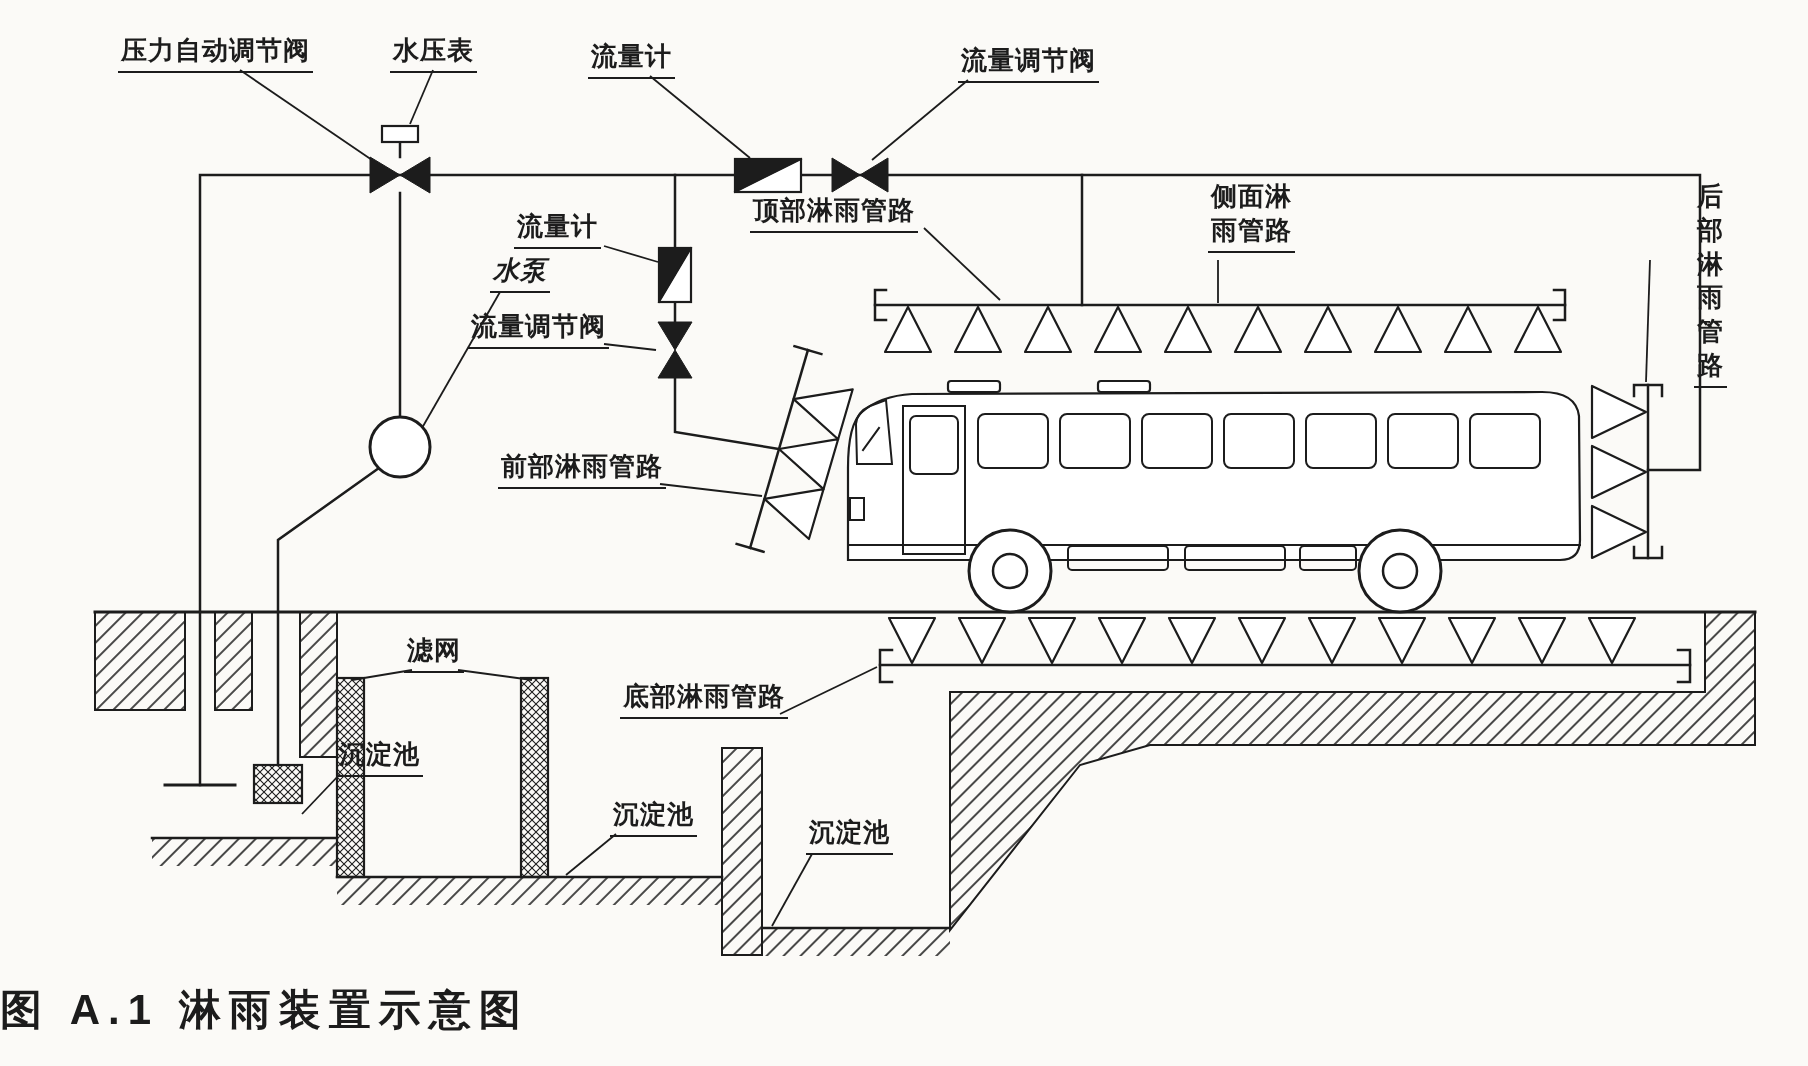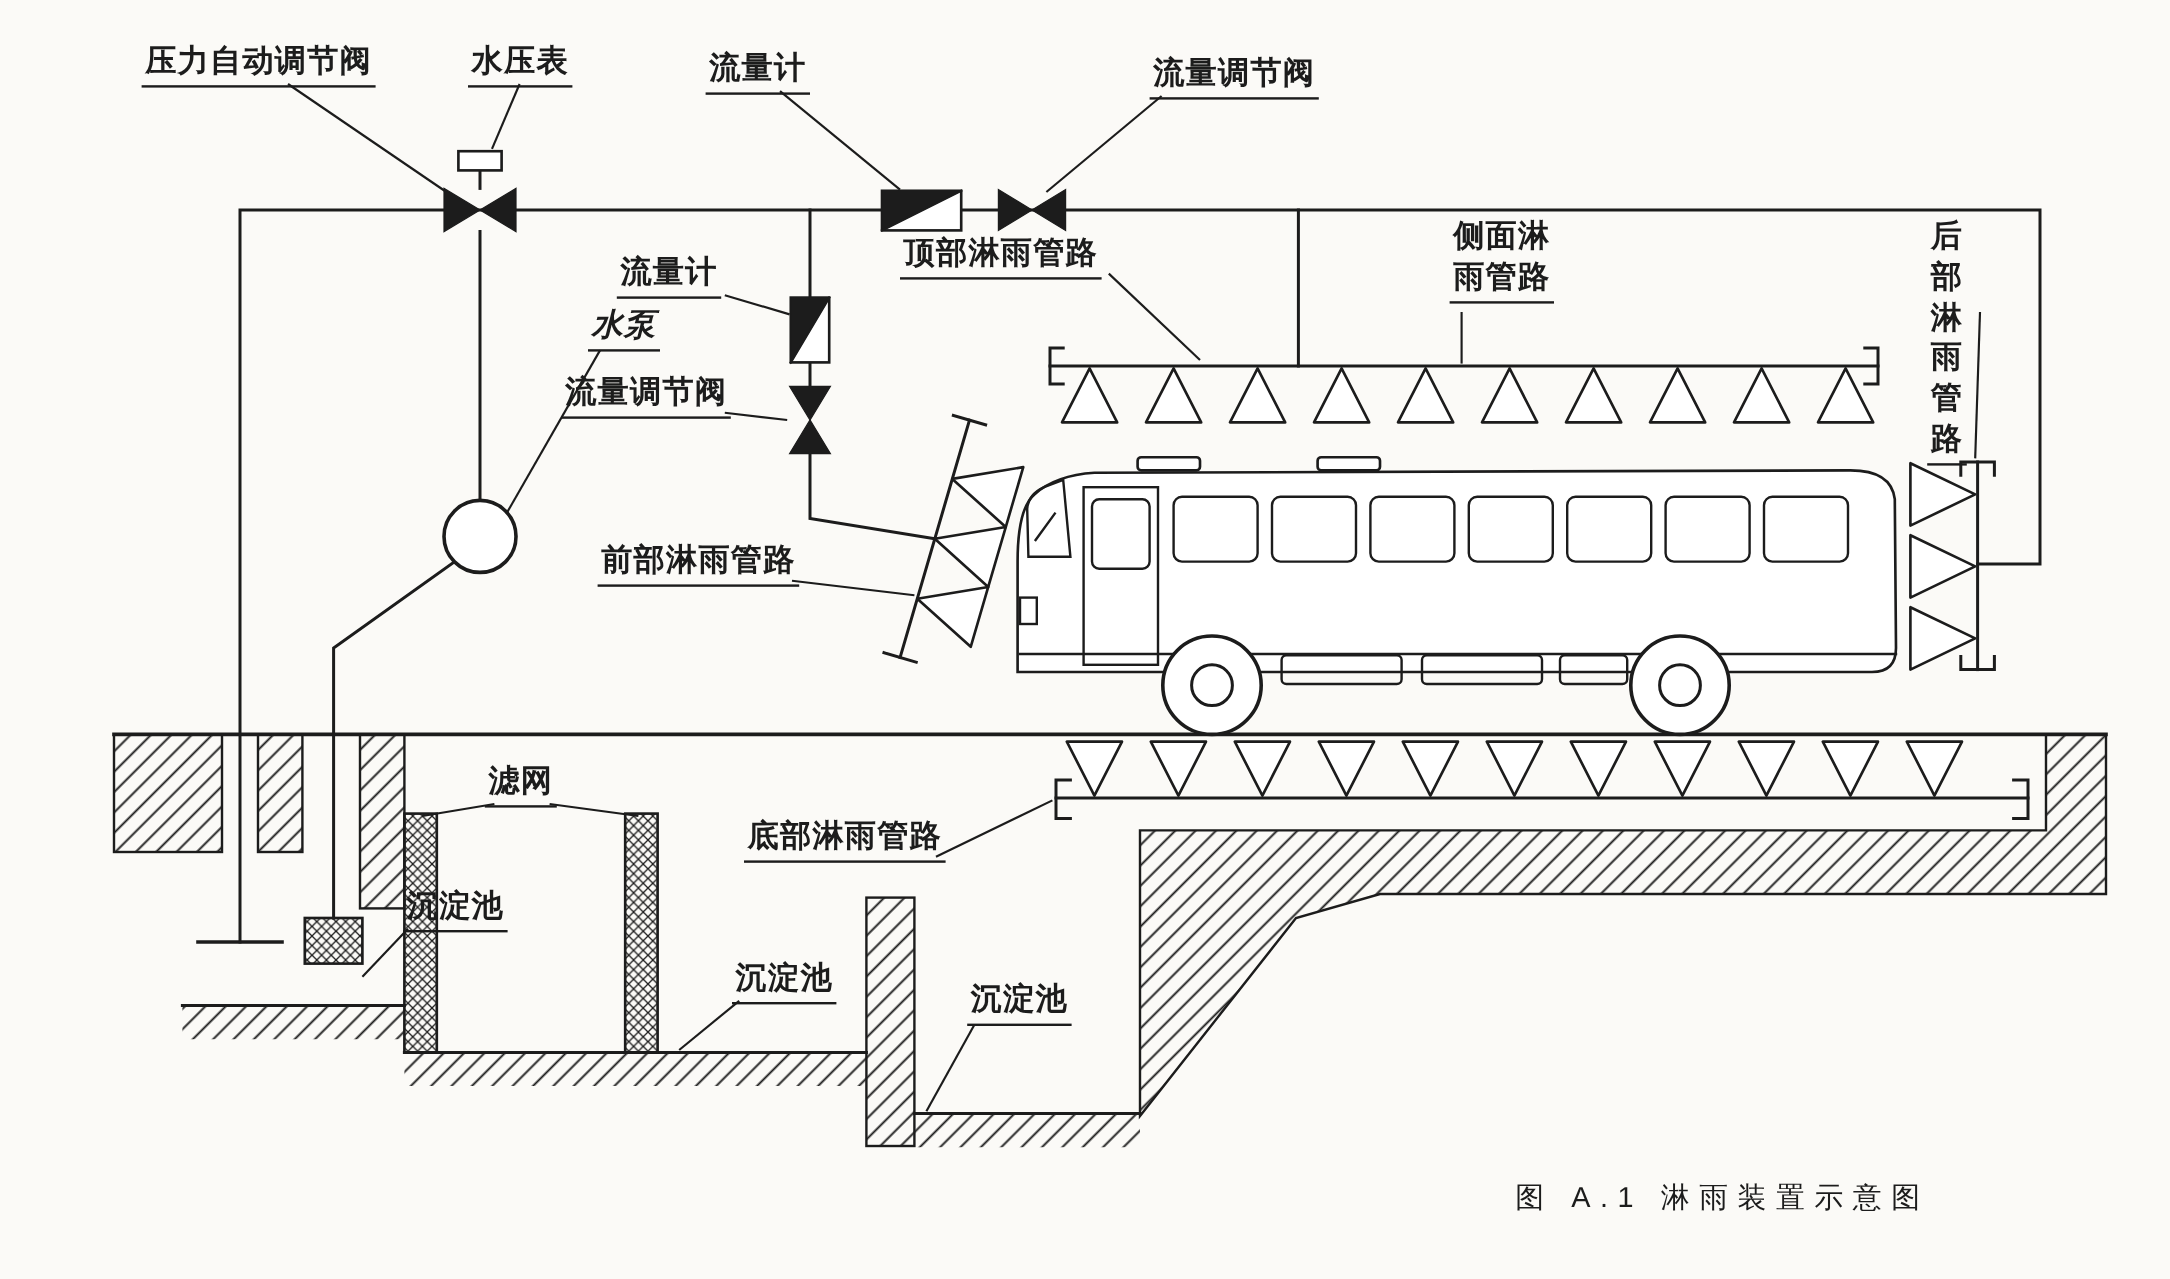--- a/index.html
+++ b/index.html
@@ -21,22 +21,22 @@
   .noz{ fill:#ffffff; stroke:var(--ink); stroke-width:2.2; stroke-linejoin:round; }
   .soil{ fill:url(#hatch); stroke:var(--ink); stroke-width:2; }
   .soilns{ fill:url(#hatch); stroke:none; }
   .mesh{ fill:url(#cross); stroke:var(--ink); stroke-width:2.2; }
   .lead{ stroke:var(--ink); stroke-width:1.8; fill:none; }
 
   .lbl{ position:absolute; color:var(--ink); font-weight:700; font-size:26px;
         line-height:1.3; letter-spacing:1px; text-align:center;
         border-bottom:2.5px solid var(--ink); padding:0 3px 3px;
         white-space:pre-line; }
-  .caption{ position:absolute; left:0; right:0; top:982px; text-align:right;
-        color:var(--ink); font-weight:400; font-size:24px; letter-spacing:8px; }
+  .caption{ position:absolute; left:0; right:0; top:982px; text-align:left;
+        color:var(--ink); font-weight:700; font-size:42px; letter-spacing:8px; }
 </style>
 </head>
 <body>
 
 <div id="stage">
 
   <svg width="1808" height="1066" viewBox="0 0 1808 1066">
     <defs>
       <pattern id="hatch" patternUnits="userSpaceOnUse" width="12" height="12" patternTransform="rotate(-45)">
         <line x1="0" y1="6" x2="12" y2="6" stroke="#1c1c1c" stroke-width="1.6"></line>
@@ -223,21 +223,21 @@
   <div class="lbl" style="left:118px;  top:34px;">压力自动调节阀</div>
   <div class="lbl" style="left:390px;  top:34px;">水压表</div>
   <div class="lbl" style="left:588px;  top:40px;">流量计</div>
   <div class="lbl" style="left:958px;  top:44px;">流量调节阀</div>
   <div class="lbl" style="left:514px;  top:210px;">流量计</div>
   <div class="lbl" style="left:490px;  top:254px;font-style:italic;">水泵</div>
   <div class="lbl" style="left:468px;  top:310px;">流量调节阀</div>
   <div class="lbl" style="left:750px;  top:194px;">顶部淋雨管路</div>
   <div class="lbl" style="left:1176px; top:180px;margin-left:32px;">侧面淋
 雨管路</div>
-  <div class="lbl" style="left:1606px; top:180px;text-align:right;">后部淋
+  <div class="lbl" style="left:1694px; top:180px;text-align:right;">后部淋
 雨管路</div>
   <div class="lbl" style="left:498px;  top:450px;">前部淋雨管路</div>
   <div class="lbl" style="left:404px;  top:634px;text-align:center;">滤网</div>
   <div class="lbl" style="left:336px;  top:738px;">沉淀池</div>
   <div class="lbl" style="left:610px;  top:798px;">沉淀池</div>
   <div class="lbl" style="left:806px;  top:816px;">沉淀池</div>
   <div class="lbl" style="left:620px;  top:680px;">底部淋雨管路</div>
 
   <div class="caption">图 A.1  淋雨装置示意图</div>
 </div>

